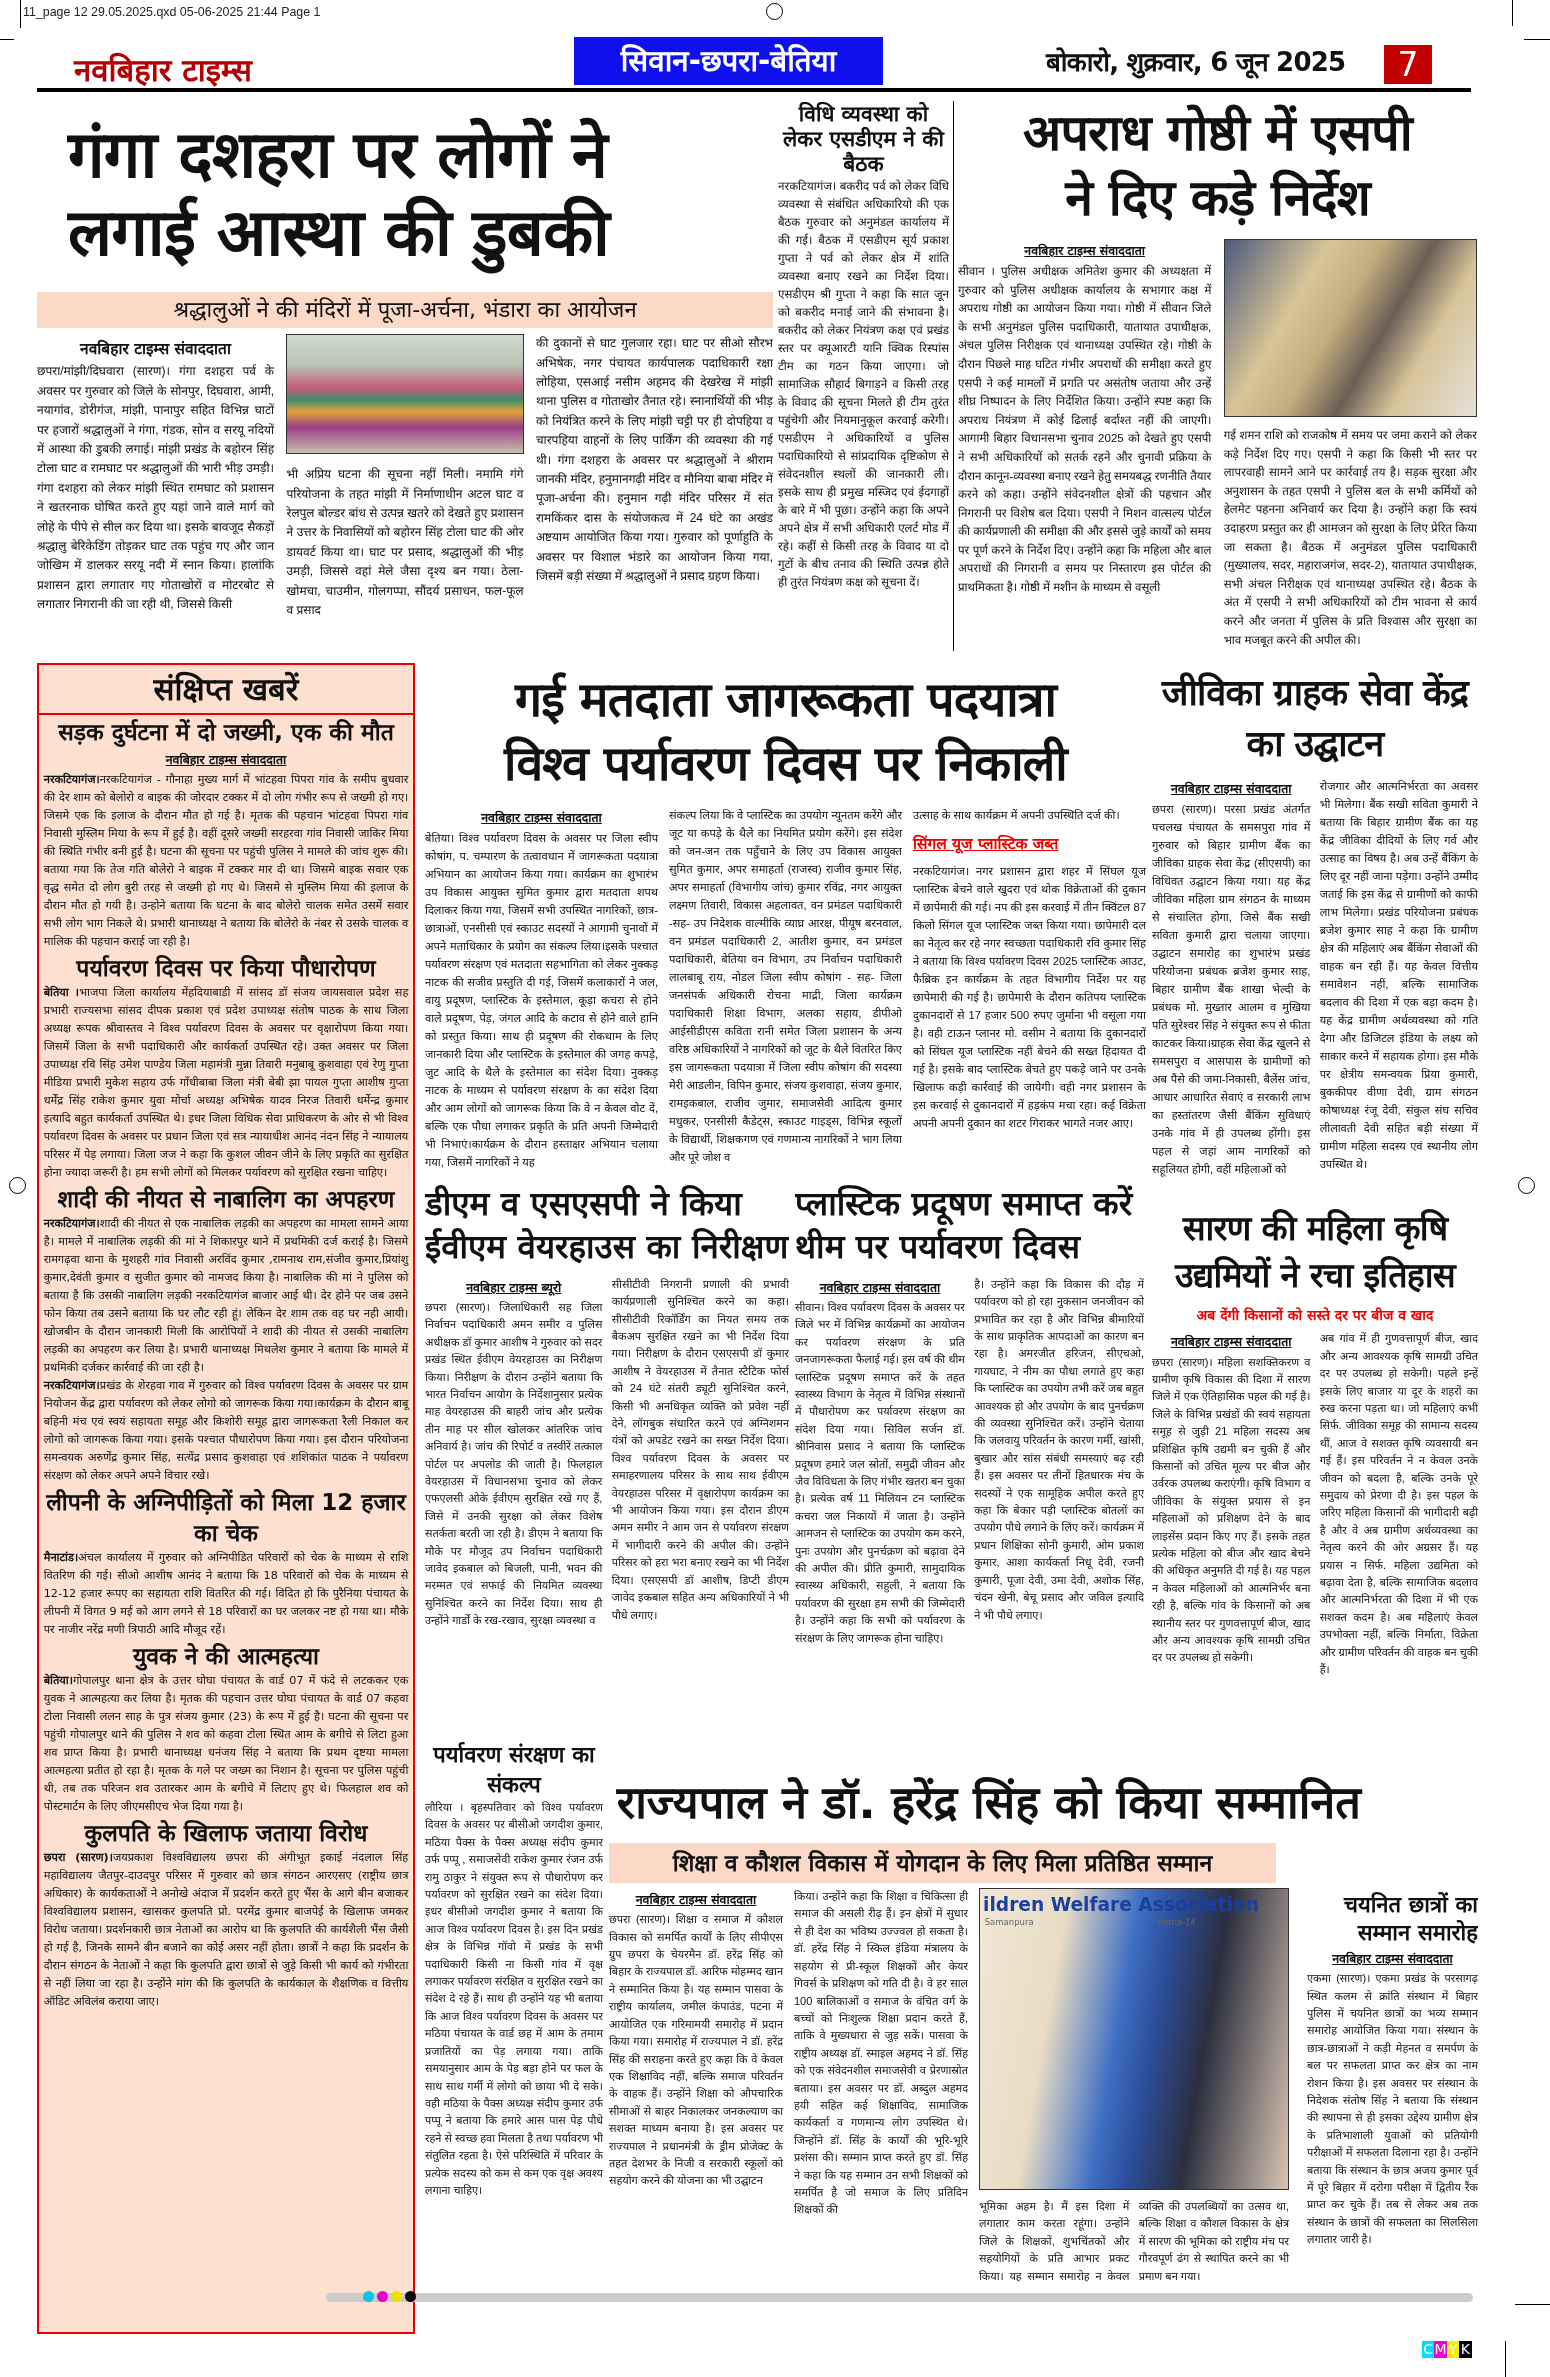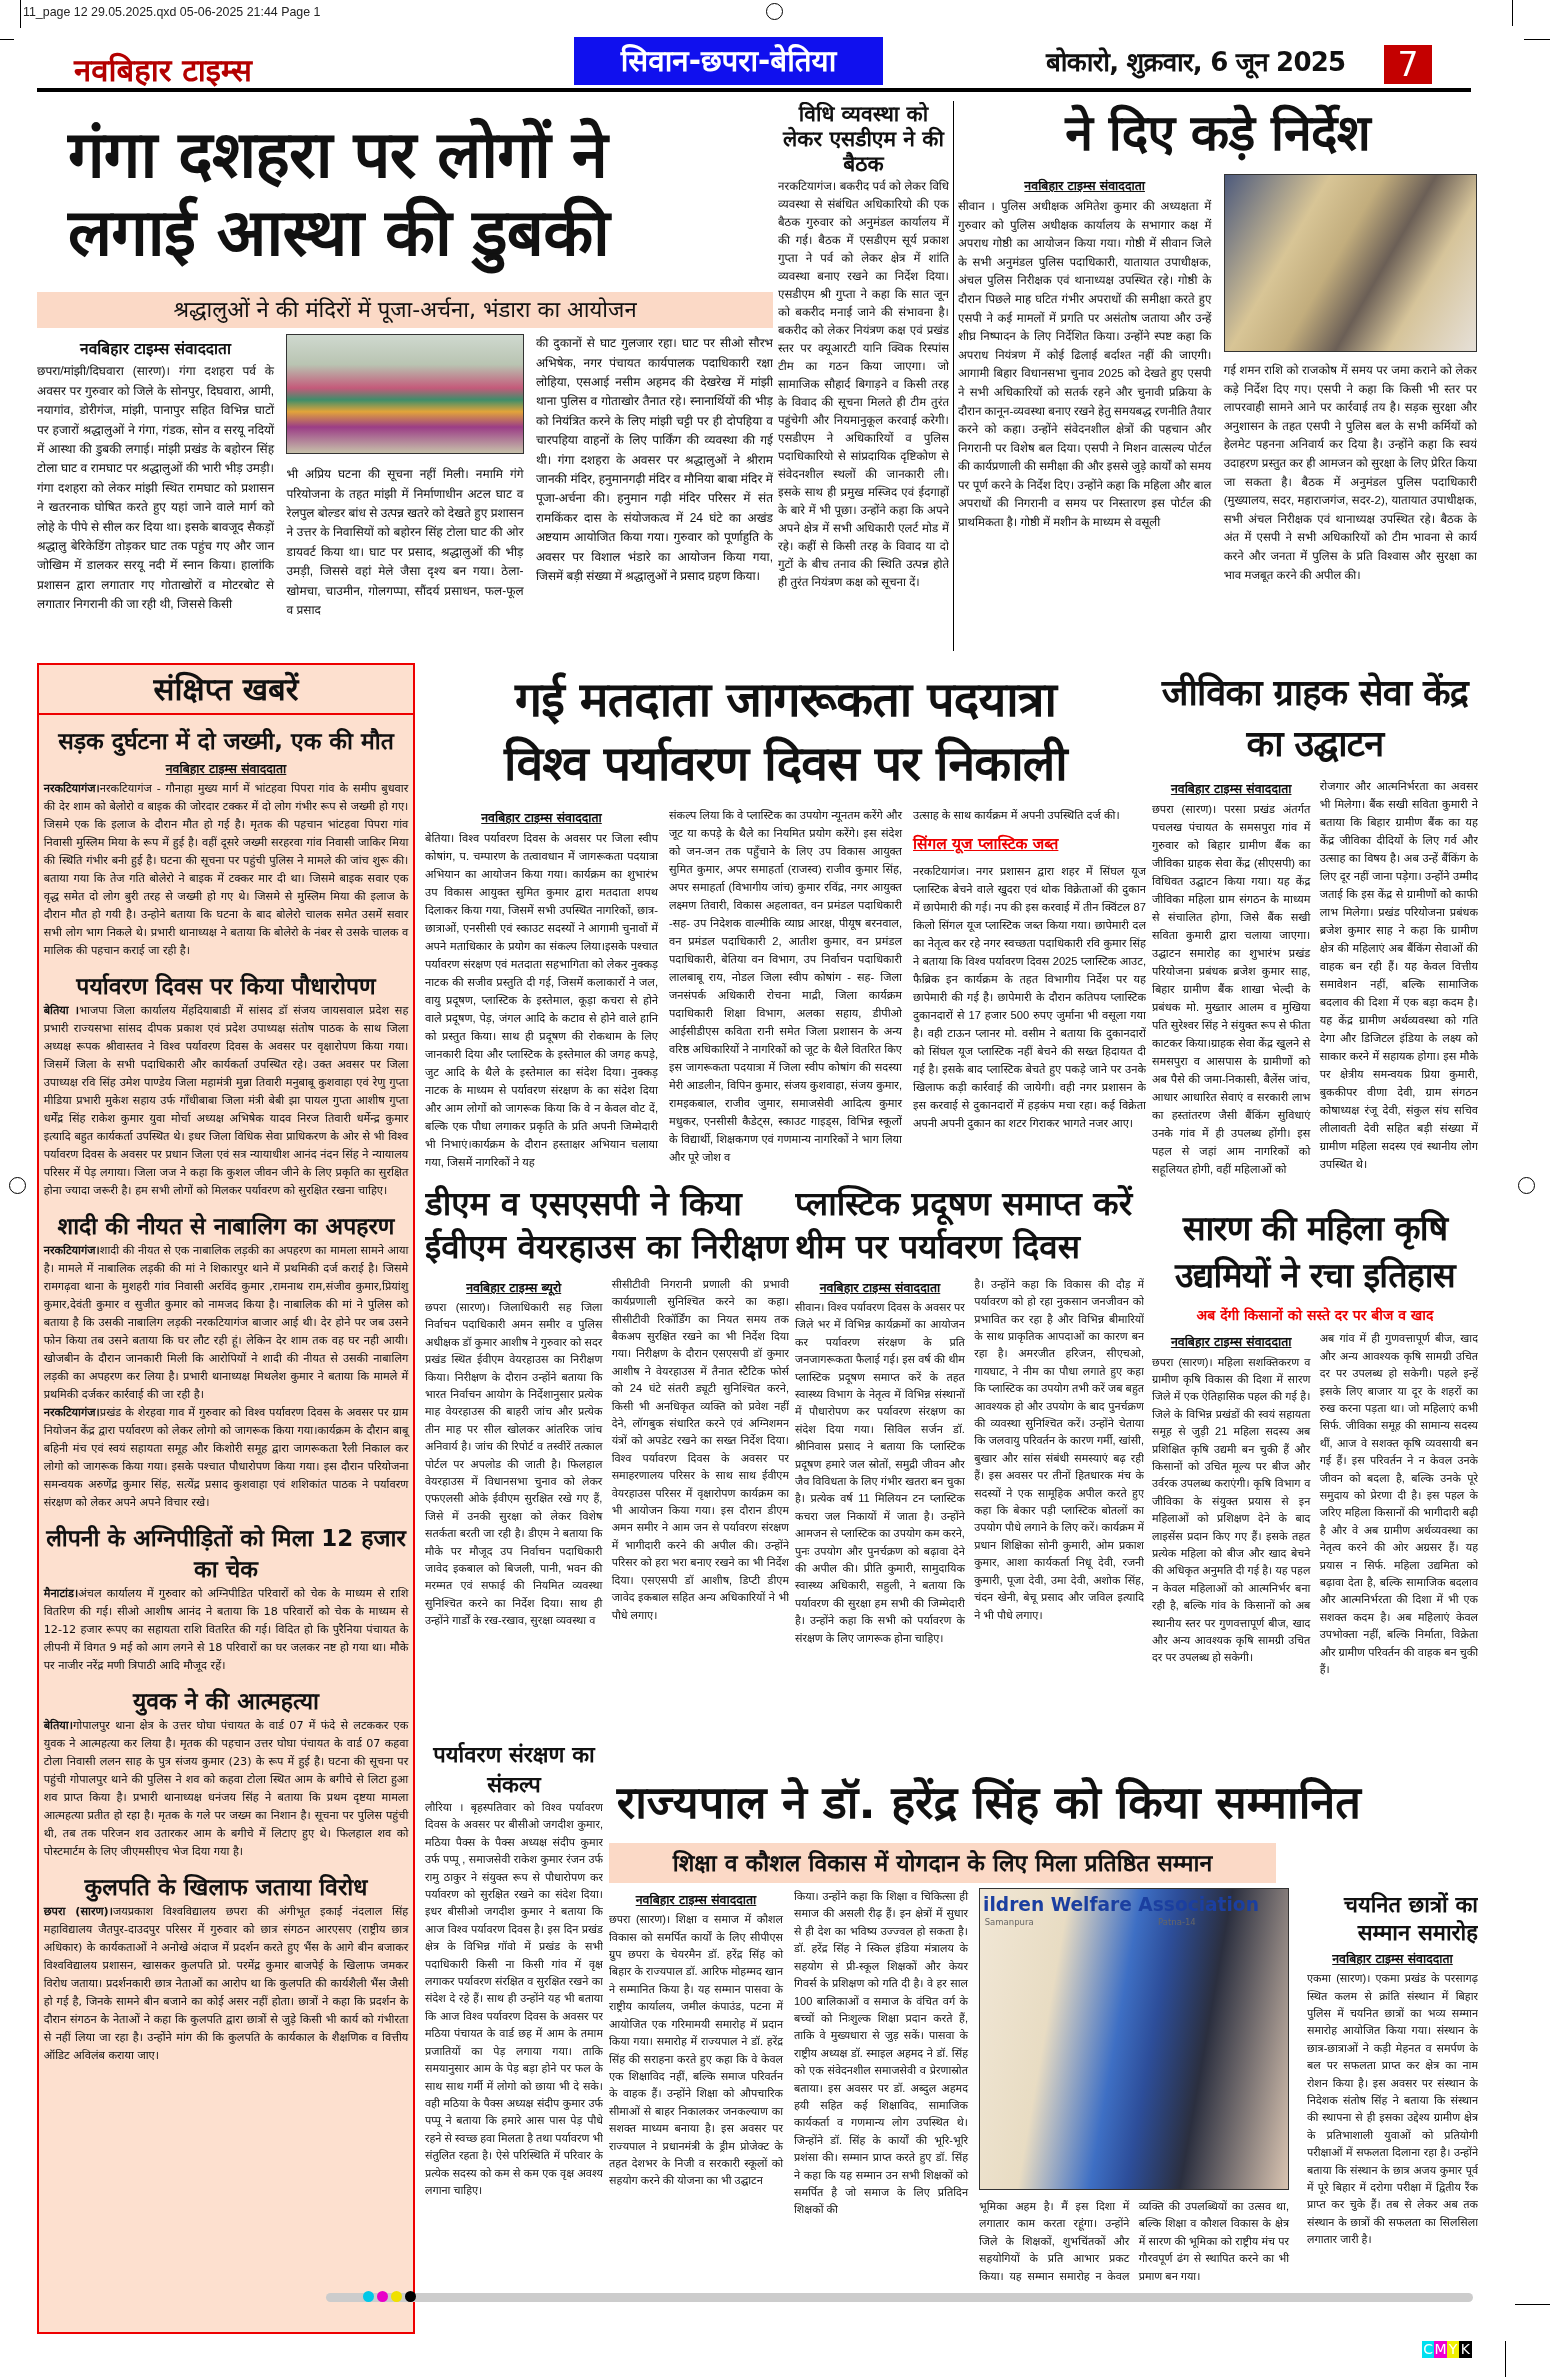--- a/index.html
+++ b/index.html
@@ -22,21 +22,21 @@
 .txt{font-size:12px;line-height:19.4px;text-align:justify;font-family:"Liberation Sans",sans-serif}
 .txt b{font-weight:bold}
 .cols{display:flex;gap:12.4px}
 .cols>div{flex:1}
 .photo{border:1.6px solid #333}
 .crowd{background:linear-gradient(180deg,#cfd9cf 0%,#b9c4b2 25%,#c45a7a 45%,#3d8e6a 55%,#e2a43a 65%,#9b3d86 78%,#c7c1aa 100%)}
 .police{background:linear-gradient(120deg,#4d5a7c 0%,#d8c596 30%,#c2ad7d 45%,#6b5f56 60%,#d6c49a 75%,#e6e0d8 100%)}
 .award{background:linear-gradient(100deg,#f1e7d6 0%,#e8dcc3 25%,#3e6fc4 45%,#2d4e9a 55%,#2b2f3f 70%,#d9c4b1 100%)}
 .brief{left:37px;top:663px;width:378px;height:1671px;border:2.3px solid #e00;background:#fde0cf}
 .brief-title{height:50px;border-bottom:2.3px solid #e00;font-size:31px;font-weight:bold;text-align:center;line-height:48px}
-.brief .h-sm{margin-top:11px}
+.brief .h-sm{margin-top:2px}
 .brief .txt{padding:0 4.7px;font-family:"DejaVu Sans",sans-serif;font-size:11.2px;line-height:18px}
 .redline{font-size:15.5px;font-weight:bold;color:#e00;text-decoration:underline;text-align:left}
 .footer-bar{left:326px;top:2293px;width:1147px;height:9.3px;background:#ccc;border-radius:4.7px}
 .cmyk{left:1422px;top:2341px;display:flex}
 .cmyk span{width:12.4px;height:17px;font-size:14px;text-align:center;line-height:17px;color:#fff}
 .vline{background:#000}
 </style>
 </head>
 <body>
 
@@ -74,20 +74,21 @@
   </div>
 </section>
 
 <section class="abs" style="left:778px;top:102px;width:171px;height:543px;overflow:hidden">
   <div style="font-weight:bold;font-size:21px;line-height:25px;text-align:center">विधि व्यवस्था को लेकर एसडीएम ने की बैठक</div>
   <p class="txt" style="font-size:11.6px;line-height:18px">नरकटियागंज। बकरीद पर्व को लेकर विधि व्यवस्था से संबंधित अधिकारियो की एक बैठक गुरुवार को अनुमंडल कार्यालय में की गई। बैठक में एसडीएम सूर्य प्रकाश गुप्ता ने पर्व को लेकर क्षेत्र में शांति व्यवस्था बनाए रखने का निर्देश दिया। एसडीएम श्री गुप्ता ने कहा कि सात जून को बकरीद मनाई जाने की संभावना है। बकरीद को लेकर नियंत्रण कक्ष एवं प्रखंड स्तर पर क्यूआरटी यानि क्विक रिस्पांस टीम का गठन किया जाएगा। जो सामाजिक सौहार्द बिगाड़ने व किसी तरह के विवाद की सूचना मिलते ही टीम तुरंत पहुंचेगी और नियमानुकूल करवाई करेगी। एसडीएम ने अधिकारियों व पुलिस पदाधिकारियो से सांप्रदायिक दृष्टिकोण से संवेदनशील स्थलों की जानकारी ली। इसके साथ ही प्रमुख मस्जिद एवं ईदगाहों के बारे में भी पूछा। उन्होंने कहा कि अपने अपने क्षेत्र में सभी अधिकारी एलर्ट मोड में रहे। कहीं से किसी तरह के विवाद या दो गुटों के बीच तनाव की स्थिति उत्पन्न होते ही तुरंत नियंत्रण कक्ष को सूचना दें।</p>
 </section>
 <div class="abs vline" style="left:953px;top:101px;width:0.8px;height:550px"></div>
 
 <section class="abs" style="left:958px;top:101px;width:519px;height:554px;overflow:hidden">
+  <div class="h-big" style="font-size:50px;line-height:65px">अपराध गोष्ठी में एसपी</div>
   <div class="h-big" style="font-size:50px;line-height:65px">ने दिए कड़े निर्देश</div>
   <div class="cols" style="margin-top:7.8px">
     <div>
       <div class="byline">नवबिहार टाइम्स संवाददाता</div>
       <p class="txt" style="font-size:11.6px;line-height:18.6px">सीवान । पुलिस अधीक्षक अमितेश कुमार की अध्यक्षता में गुरुवार को पुलिस अधीक्षक कार्यालय के सभागार कक्ष में अपराध गोष्ठी का आयोजन किया गया। गोष्ठी में सीवान जिले के सभी अनुमंडल पुलिस पदाधिकारी, यातायात उपाधीक्षक, अंचल पुलिस निरीक्षक एवं थानाध्यक्ष उपस्थित रहे। गोष्ठी के दौरान पिछले माह घटित गंभीर अपराधों की समीक्षा करते हुए एसपी ने कई मामलों में प्रगति पर असंतोष जताया और उन्हें शीघ्र निष्पादन के लिए निर्देशित किया। उन्होंने स्पष्ट कहा कि अपराध नियंत्रण में कोई ढिलाई बर्दाश्त नहीं की जाएगी। आगामी बिहार विधानसभा चुनाव 2025 को देखते हुए एसपी ने सभी अधिकारियों को सतर्क रहने और चुनावी प्रक्रिया के दौरान कानून-व्यवस्था बनाए रखने हेतु समयबद्ध रणनीति तैयार करने को कहा। उन्होंने संवेदनशील क्षेत्रों की पहचान और निगरानी पर विशेष बल दिया। एसपी ने मिशन वात्सल्य पोर्टल की कार्यप्रणाली की समीक्षा की और इससे जुड़े कार्यों को समय पर पूर्ण करने के निर्देश दिए। उन्होंने कहा कि महिला और बाल अपराधों की निगरानी व समय पर निस्तारण इस पोर्टल की प्राथमिकता है। गोष्ठी में मशीन के माध्यम से वसूली</p>
     </div>
     <div>
       <div class="photo police" style="height:178px;margin-bottom:9.3px"></div>
       <p class="txt" style="font-size:11.6px;line-height:18.6px">गई शमन राशि को राजकोष में समय पर जमा कराने को लेकर कड़े निर्देश दिए गए। एसपी ने कहा कि किसी भी स्तर पर लापरवाही सामने आने पर कार्रवाई तय है। सड़क सुरक्षा और अनुशासन के तहत एसपी ने पुलिस बल के सभी कर्मियों को हेलमेट पहनना अनिवार्य कर दिया है। उन्होंने कहा कि स्वयं उदाहरण प्रस्तुत कर ही आमजन को सुरक्षा के लिए प्रेरित किया जा सकता है। बैठक में अनुमंडल पुलिस पदाधिकारी (मुख्यालय, सदर, महाराजगंज, सदर-2), यातायात उपाधीक्षक, सभी अंचल निरीक्षक एवं थानाध्यक्ष उपस्थित रहे। बैठक के अंत में एसपी ने सभी अधिकारियों को टीम भावना से कार्य करने और जनता में पुलिस के प्रति विश्वास और सुरक्षा का भाव मजबूत करने की अपील की।</p>
     </div>

